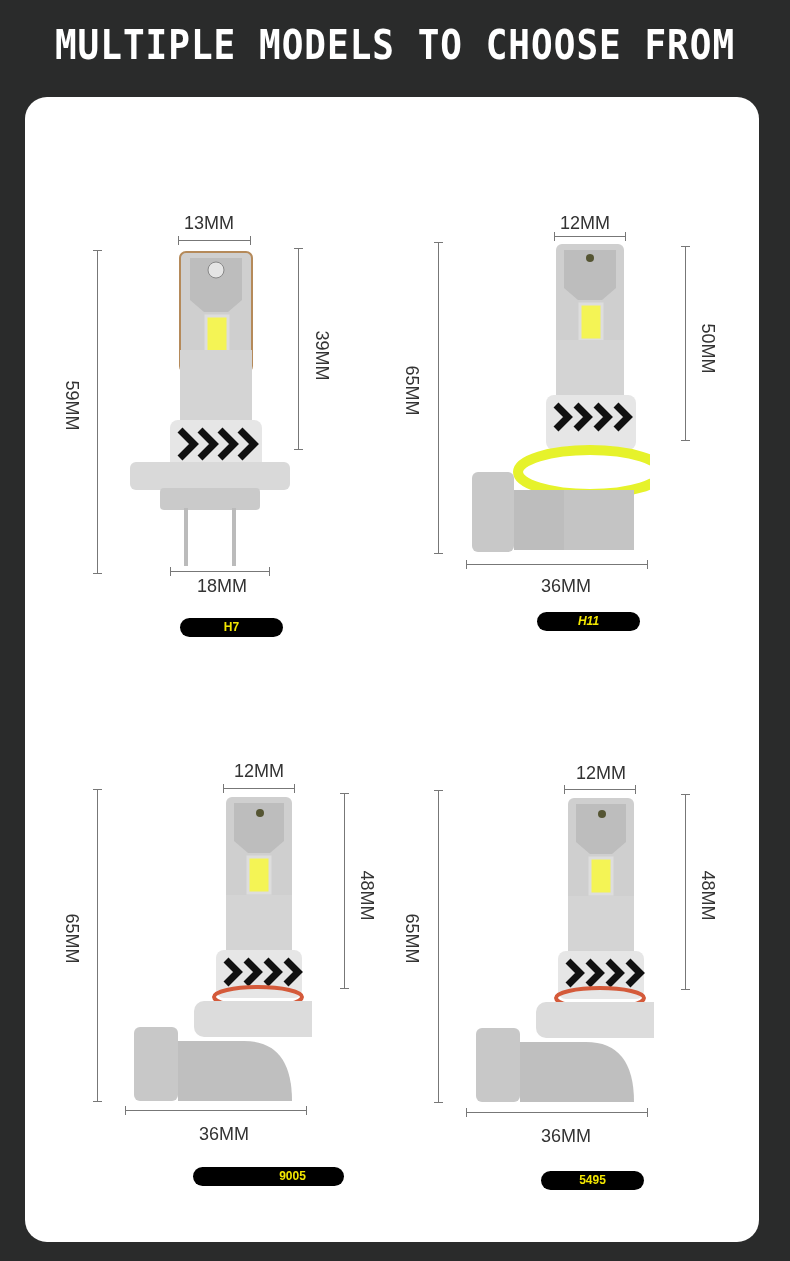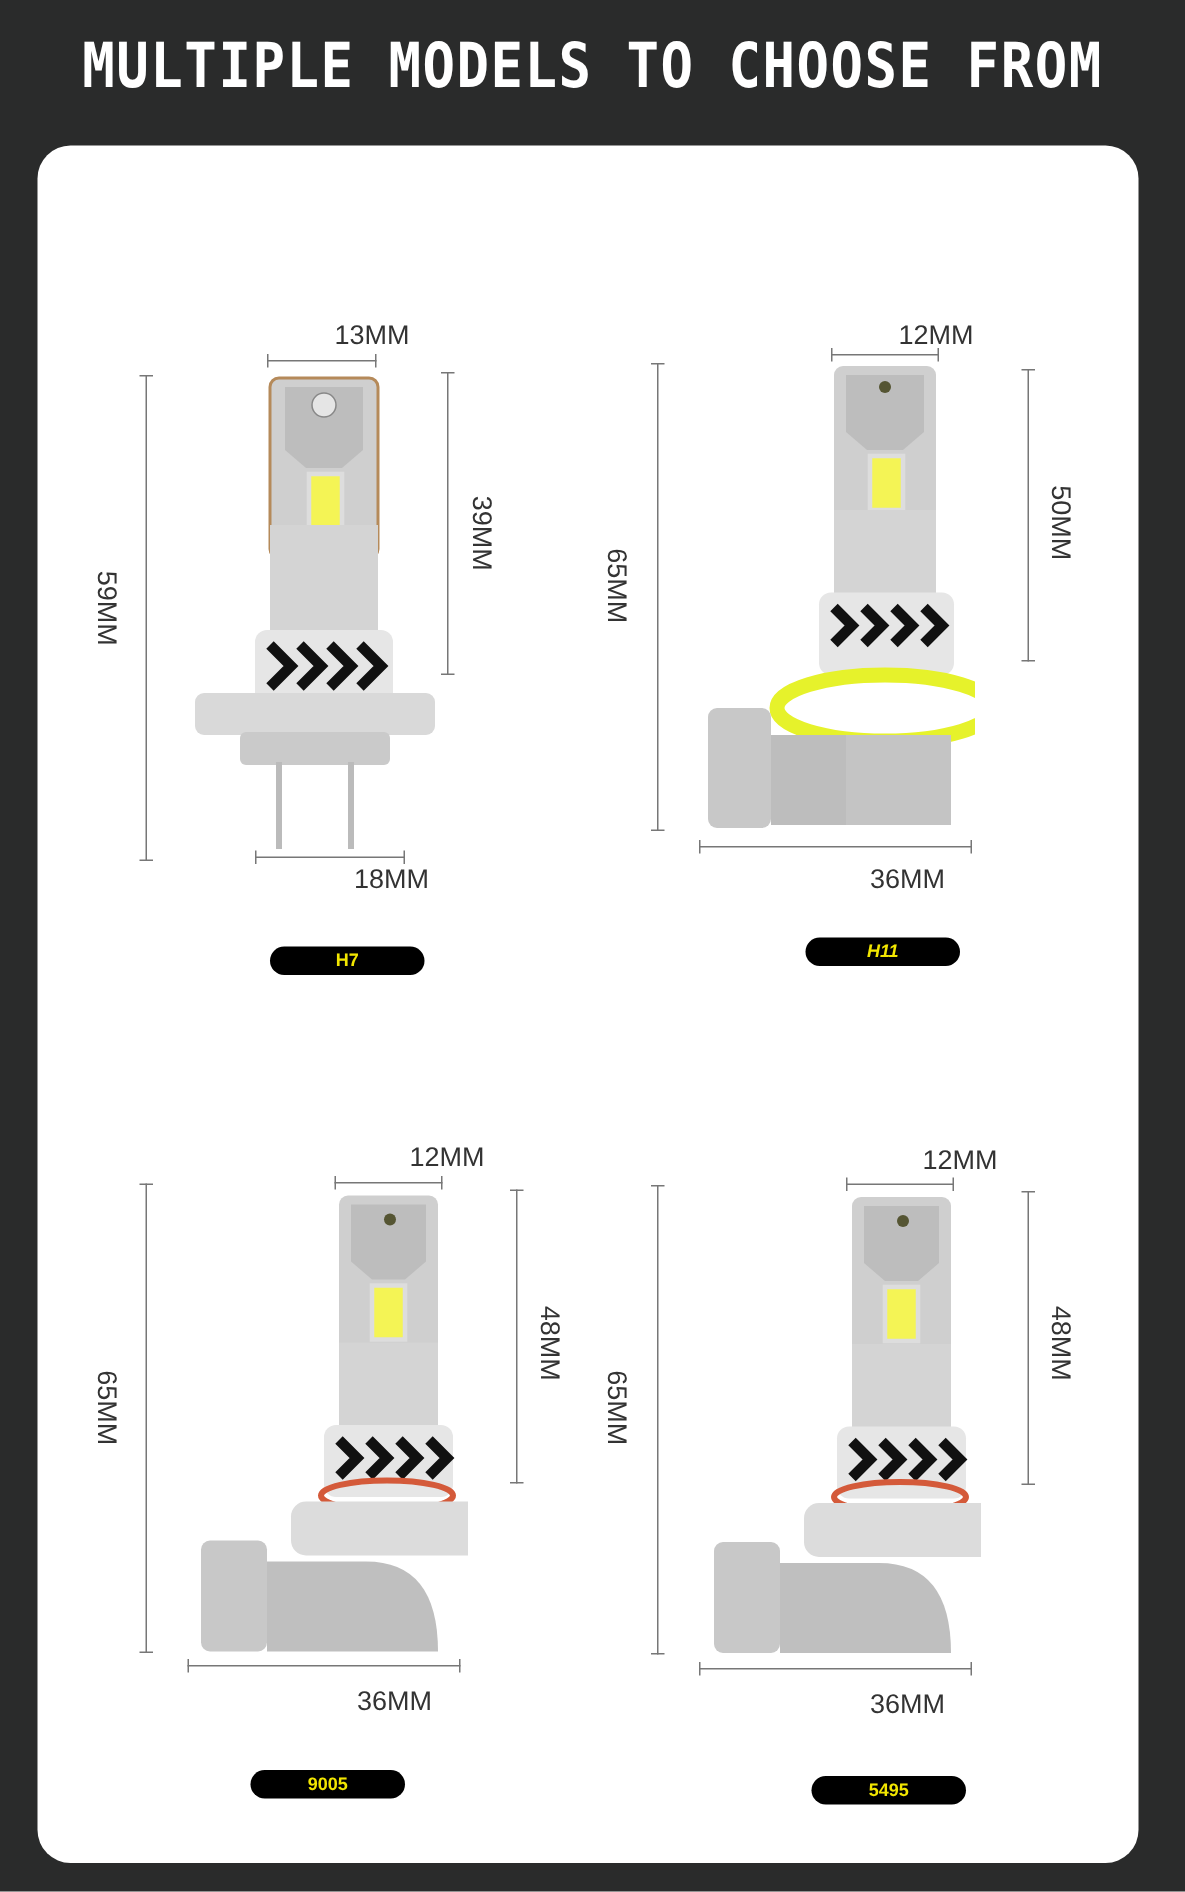--- a/index.html
+++ b/index.html
@@ -1,27 +1,27 @@
 <!DOCTYPE html>
 <html><head>
 <meta charset="utf-8">
 <style>
   html, body { margin:0; padding:0; }
   body { width:790px; height:1261px; background:#2a2b2b; position:relative; overflow:hidden; font-family:"Liberation Sans", sans-serif; }
   .title { position:absolute; left:0; top:24px; width:790px; text-align:center; color:#ffffff; font-family:"DejaVu Sans Mono", monospace; font-weight:bold; font-size:36px; letter-spacing:1px; transform:scaleY(1.15); }
   .card { position:absolute; left:25px; top:97px; width:734px; height:1145px; background:#ffffff; border-radius:22px; }
-  .dim { position:absolute; color:#333; font-size:18px; white-space:nowrap;margin-left:39px; }
+  .dim { position:absolute; color:#333; font-size:18px; white-space:nowrap; }
   .vtext { position:absolute; color:#333; font-size:18px; white-space:nowrap; transform:rotate(90deg); transform-origin:center center; }
   .hline { position:absolute; height:0; border-top:1px solid #777; }
   .hline::before, .hline::after { content:""; position:absolute; top:-5px; width:0; height:9px; border-left:1px solid #777; }
   .hline::before { left:0; } .hline::after { right:0; }
   .vline { position:absolute; width:0; border-left:1px solid #777; }
   .vline::before, .vline::after { content:""; position:absolute; left:-5px; height:0; width:9px; border-top:1px solid #777; }
   .vline::before { top:0; } .vline::after { bottom:0; }
-  .badge { position:absolute; width:103px; height:19px; background:#000; border-radius:10px; color:#f2e600; font-weight:bold; font-size:12px; text-align:center; line-height:19px;margin-top:13px; }
+  .badge { position:absolute; width:103px; height:19px; background:#000; border-radius:10px; color:#f2e600; font-weight:bold; font-size:12px; text-align:center; line-height:19px; }
   svg.bulb { position:absolute; }
 </style>
 </head>
 <body>
 
 <div class="title">MULTIPLE MODELS TO CHOOSE FROM</div>
 
 <div class="card"></div>
 
 <div>
@@ -89,21 +89,21 @@
     <rect x="94" y="100" width="66" height="60" fill="#d4d4d4"></rect>
     <rect x="84" y="155" width="86" height="48" rx="8" fill="#e6e6e6"></rect>
     <path d="M94 165 l12 12 l-12 12 M114 165 l12 12 l-12 12 M134 165 l12 12 l-12 12 M154 165 l12 12 l-12 12" stroke="#111" stroke-width="7" fill="none"></path>
     <ellipse cx="126" cy="202" rx="44" ry="10" fill="none" stroke="#d45a3a" stroke-width="4"></ellipse>
     <rect x="62" y="206" width="130" height="36" rx="10" fill="#dcdcdc"></rect>
     <rect x="2" y="232" width="44" height="74" rx="6" fill="#c8c8c8"></rect>
     <path d="M46 246 L112 246 Q160 246 160 306 L46 306 Z" fill="#bfbfbf"></path>
   </svg>
   <div class="hline" style="left:125px;top:1110px;width:182px;"></div>
   <div class="dim" style="left:199px;top:1124px;">36MM</div>
-  <div class="badge" style="left:167px;top:1167px;">9005</div>
+  <div class="badge" style="left:193px;top:1167px;padding-left:48px;">9005</div>
 </div>
 
 <div>
   <div class="dim" style="left:576px;top:763px;">12MM</div>
   <div class="hline" style="left:564px;top:789px;width:72px;"></div>
   <div class="vline" style="left:438px;top:790px;height:313px;"></div>
   <div class="vtext" style="left:386px;top:928px;">65MM</div>
   <div class="vline" style="left:685px;top:794px;height:196px;"></div>
   <div class="vtext" style="left:682px;top:885px;">48MM</div>
   <svg class="bulb" style="left:474px;top:796px;" width="180" height="310" viewBox="0 0 180 310">

